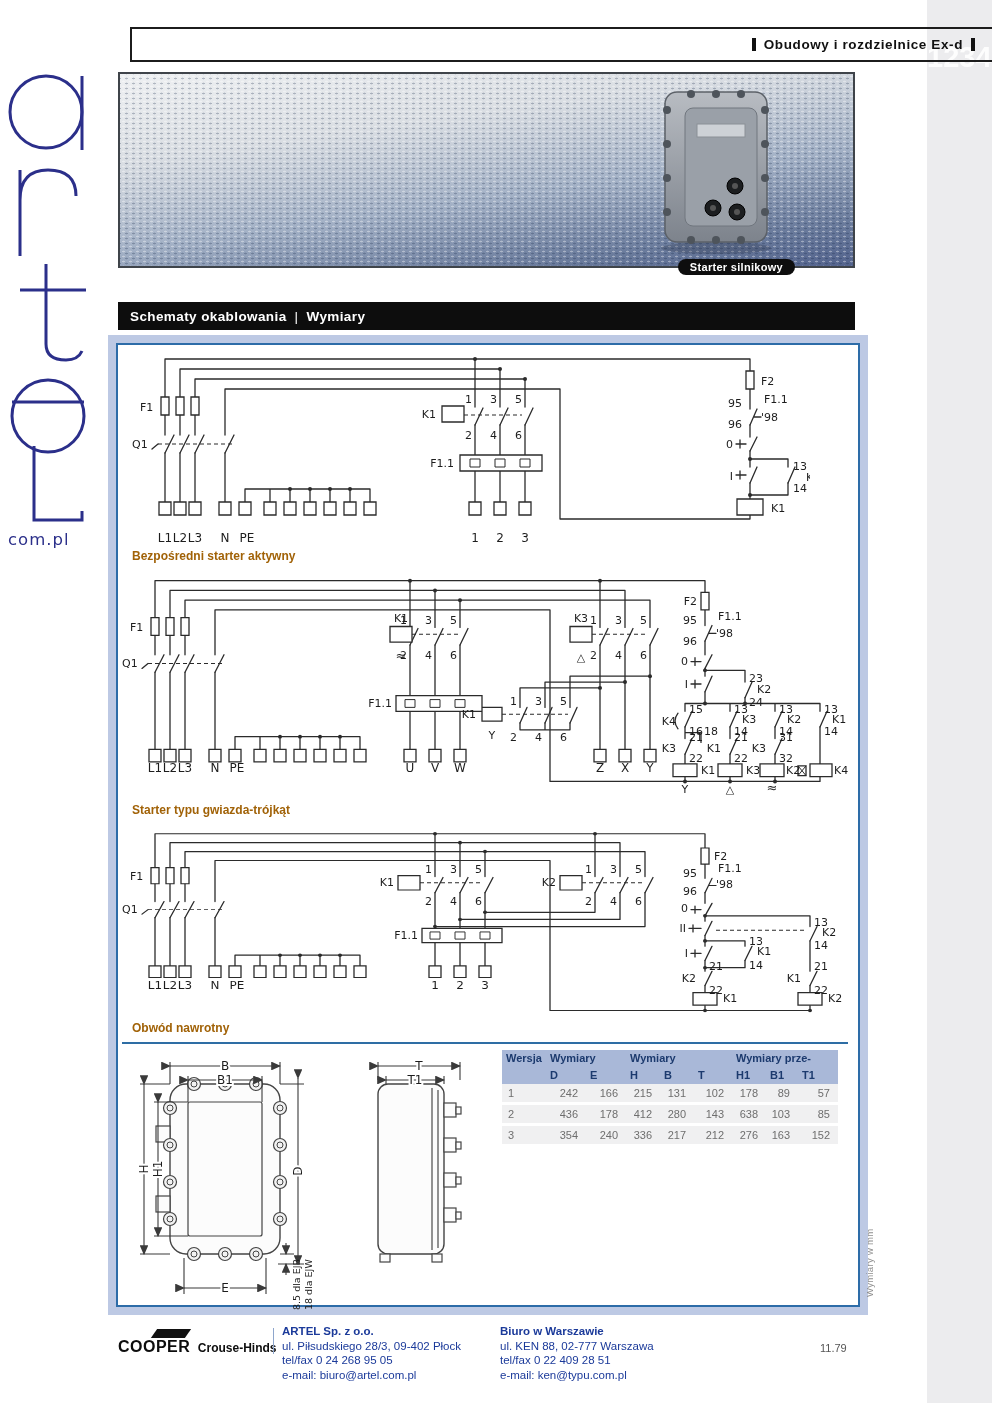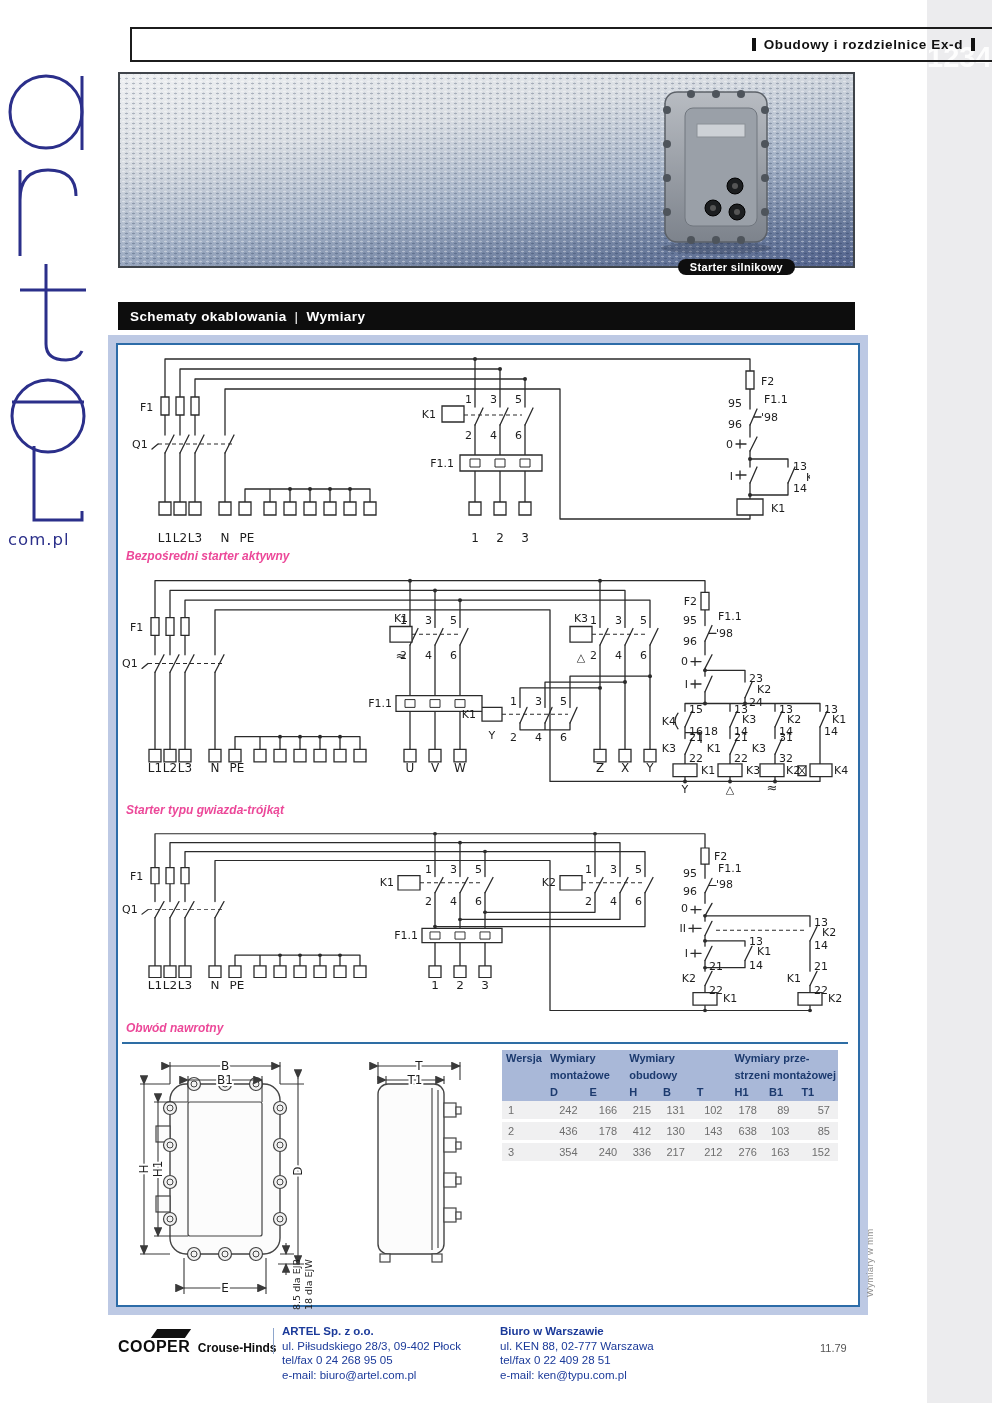--- a/index.html
+++ b/index.html
@@ -37,21 +37,21 @@
   
   .section-bar{position:absolute;left:118px;top:302px;width:737px;height:28px;background:#0d0d0d;
                color:#fff;display:flex;align-items:center;padding-left:12px;box-sizing:border-box;
                font-size:13.5px;font-weight:bold;letter-spacing:0.4px;}
   .section-bar .sep{margin:0 8px;font-weight:normal;}
   
   .content-frame{position:absolute;left:108px;top:335px;width:760px;height:980px;box-sizing:border-box;
                  border:8px solid #bdc9e4;background:#fff;}
   .content-line{position:absolute;inset:0;border:2px solid #2d6ca8;}
   .content-inner{position:absolute;inset:2px;}
-  .diag-caption{position:absolute;left:8px;font-size:12px;font-weight:bold;color:#ec4899;font-style:italic;}
+  .diag-caption{position:absolute;left:14px;font-size:12px;font-weight:bold;color:#a16207;}
   .blue-divider{position:absolute;left:4px;top:697px;width:726px;height:2px;background:#2e6da4;}
   svg text{font-family:"DejaVu Sans",sans-serif;}
   .wire{fill:none;stroke:#2b2b2b;stroke-width:1.3;stroke-linecap:round;}
   .dash{fill:none;stroke:#2b2b2b;stroke-width:1.1;stroke-dasharray:4,3;}
   .comp{fill:#fff;stroke:#2b2b2b;stroke-width:1.3;}
   .dot{fill:#2b2b2b;}
   .dimline{fill:none;stroke:#3a3a3a;stroke-width:1.1;}
   .body-outline{fill:#fcfcfc;stroke:#444;stroke-width:1.4;}
   
   .table-wrap{position:absolute;left:384px;top:705px;width:336px;}
@@ -555,26 +555,20 @@
               <col style="width: 40px;">
             </colgroup>
             <thead>
               <tr>
                 <th colspan="1">Wersja</th>
                 <th colspan="2">Wymiary</th>
                 <th colspan="3">Wymiary</th>
                 <th colspan="3">Wymiary prze-</th>
               </tr>
               <tr>
-                <th colspan="1"></th>
-                <th colspan="2">montażowe</th>
-                <th colspan="3">obudowy</th>
-                <th colspan="3">strzeni montażowej</th>
-              </tr>
-              <tr>
                 <th></th>
                 <th>D</th>
                 <th>E</th>
                 <th>H</th>
                 <th>B</th>
                 <th>T</th>
                 <th>H1</th>
                 <th>B1</th>
                 <th>T1</th>
               </tr>
@@ -589,21 +583,21 @@
                 <td>102</td>
                 <td>178</td>
                 <td>89</td>
                 <td>57</td>
               </tr>
               <tr>
                 <td>2</td>
                 <td>436</td>
                 <td>178</td>
                 <td>412</td>
-                <td>130</td>
+                <td>280</td>
                 <td>143</td>
                 <td>638</td>
                 <td>103</td>
                 <td>85</td>
               </tr>
               <tr>
                 <td>3</td>
                 <td>354</td>
                 <td>240</td>
                 <td>336</td>

